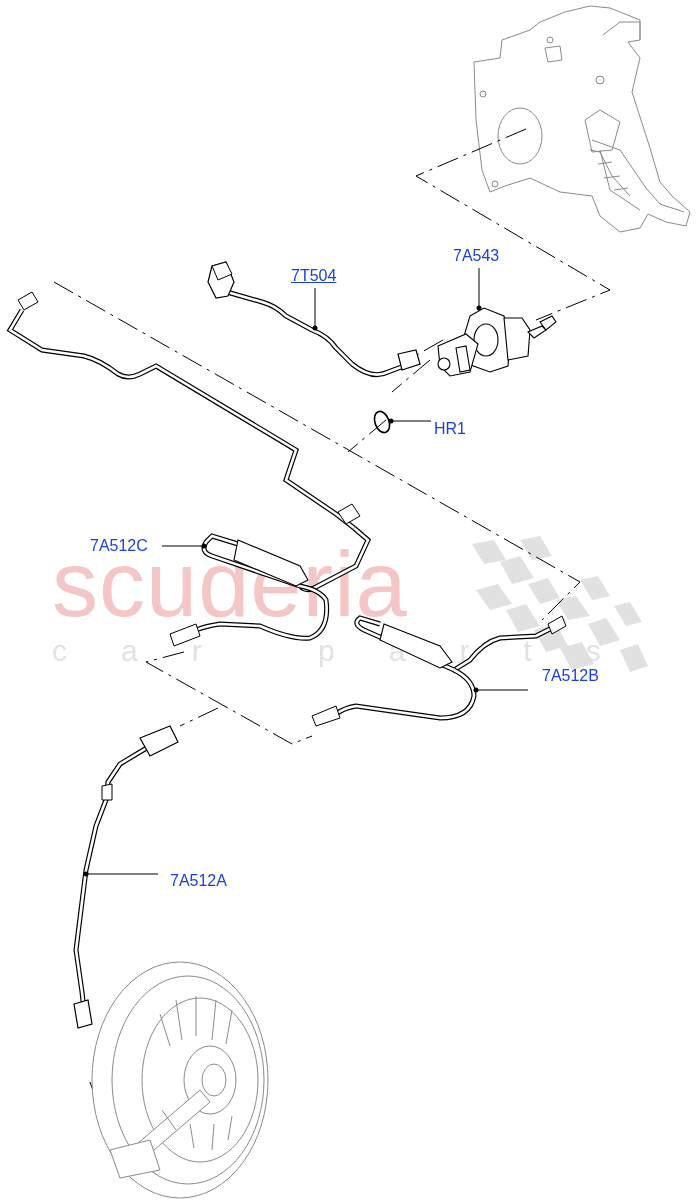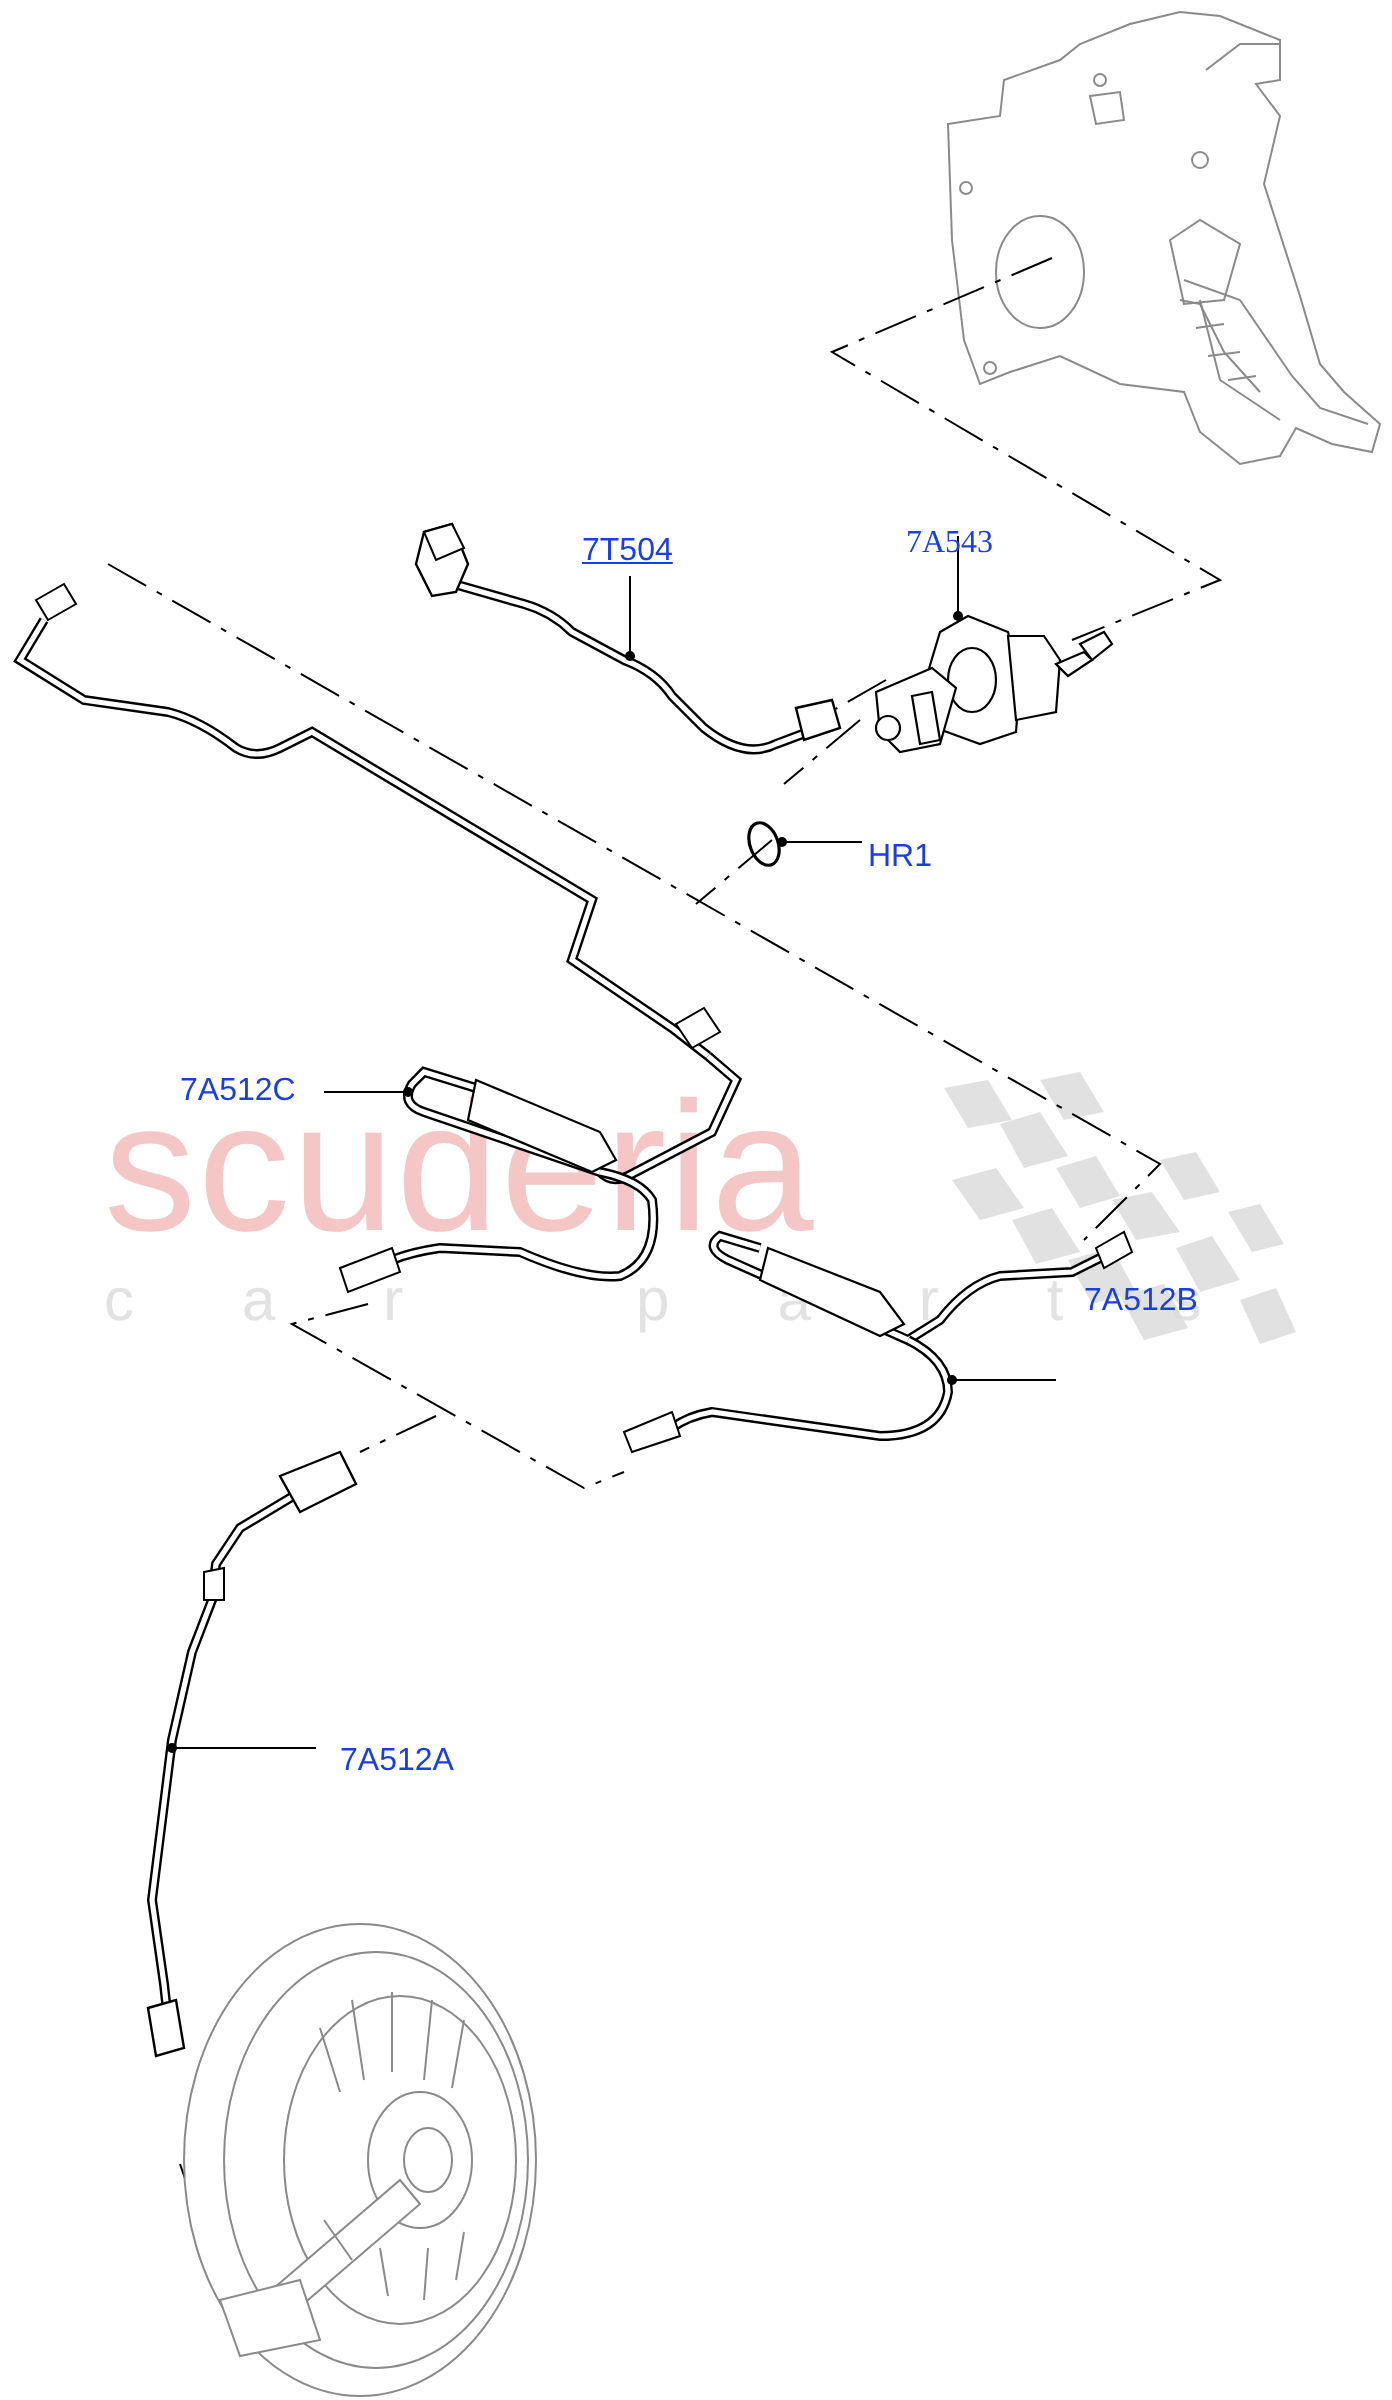--- a/index.html
+++ b/index.html
@@ -141,19 +141,19 @@
       <circle cx="315" cy="328" r="2.5"></circle>
       <circle cx="479" cy="308" r="2.5"></circle>
       <circle cx="391" cy="421" r="2.5"></circle>
       <circle cx="204" cy="546" r="2.5"></circle>
       <circle cx="476" cy="690" r="2.5"></circle>
       <circle cx="86" cy="874" r="2.5"></circle>
     </g>
   </svg>
 
   <div class="callout" style="left:291px;top:268px;text-decoration:underline;">7T504</div>
-  <div class="callout" style="left:453px;top:264px;font-family:Liberation Serif, serif;">7A543</div>
+  <div class="callout" style="left:453px;top:248px;">7A543</div>
   <div class="callout" style="left:434px;top:421px;text-align:right;">HR1</div>
   <div class="callout" style="left:90px;top:538px;">7A512C</div>
-  <div class="callout" style="left:542px;top:643px;">7A512B</div>
+  <div class="callout" style="left:542px;top:668px;">7A512B</div>
   <div class="callout" style="left:170px;top:873px;">7A512A</div>
 
 </div>
 
 </body></html>

